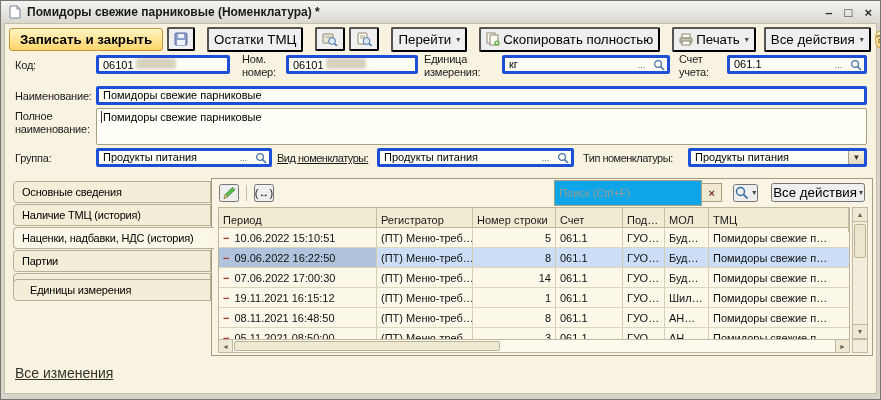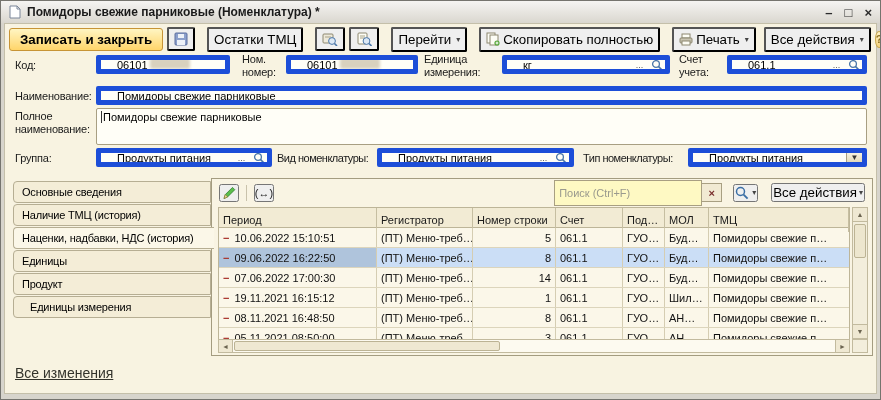--- a/index.html
+++ b/index.html
@@ -26,23 +26,23 @@
   .sep { width:1px; height:16px; background:#C9C2AB; margin:0 2px; }
   .spacer { flex:1; }
   .dd { font-size:8px; color:#444; margin-left:2px; }
   .help { width:17px; height:17px; border-radius:50%; border:1px solid #C9A94E;
           background:linear-gradient(#FFF2C8,#F4D27C); color:#8A6D1F; font-weight:bold;
           font-size:11px; display:flex; align-items:center; justify-content:center; }
   
   .lbl { position:absolute; font-size:11px; color:#1A1A1A; letter-spacing:-0.2px;
          white-space:nowrap; }
   .lbl.wrap { white-space:normal; line-height:1.15; }
-  .fld { position:absolute; height:19px; background:#FFFEF7; border:5px solid #1d4ed8;
-         border-radius:2px; display:flex; align-items:center; font-size:11px;
-         padding-left:16px; overflow:hidden; }
+  .fld { position:absolute; height:19px; background:#FFFEF7; border:3px solid #1d4ed8;
+         border-radius:2px; display:flex; font-size:11px;
+         padding-left:4px; overflow:hidden; }
   .fld .txt { flex:1; white-space:nowrap; overflow:hidden; }
   .fbtn { width:17px; height:100%; display:flex; align-items:center; justify-content:center;
           color:#555; font-size:9px; flex:0 0 auto; }
   .combo-btn { width:16px; height:100%; background:linear-gradient(#F7F2DF,#E3DABB);
                border-left:1px solid #A89F82; display:flex; align-items:center;
                justify-content:center; font-size:8px; color:#333; flex:0 0 auto; }
   .redact { display:inline-block; width:40px; height:11px; margin-left:2px;
             background:#D8D1BE; filter:blur(1.5px); border-radius:2px; }
   .ta { position:absolute; background:#FFFEF7; border:1px solid #A89F82; border-radius:2px;
         font-size:11px; padding:2px 4px; }
@@ -54,21 +54,21 @@
          overflow:hidden; }
   .tab.active { background:#FBF7E8; width:201px; z-index:3; border-right:none; }
   
   .panel { position:absolute; left:206px; top:154px; width:662px; height:178px;
            border:1px solid #A49C80; background:#F9F4E3; z-index:2; }
   .gtoolbar { position:absolute; left:0; top:0; right:0; height:27px; display:flex;
               align-items:center; gap:5px; padding:0 7px; font-size:11px; color:#1A1A1A; }
   .gicon { width:20px; height:18px; display:flex; align-items:center; justify-content:center; }
   .resize-hint { font-size:11px; color:#222; }
   .search { margin-left:auto; display:flex; align-items:center; }
-  .search input { width:148px; height:19px; border:1px solid #A89F82; background:#fef9c3;
+  .search input { width:148px; height:19px; border:1px solid #A89F82; background:#0ea5e9;
                   font-size:11px; padding:12px 4px; font-family:inherit; color:#333; }
   .search input::placeholder { color:#9A9A8E; }
   .clearbtn { width:20px; height:19px; border:1px solid #A89F82; border-left:none;
               background:#F1EAD3; display:flex; align-items:center; justify-content:center;
               color:#7A2E2E; font-size:11px; font-weight:bold; }
   .magbtn { display:flex; align-items:center; gap:1px; margin-left:6px; }
   .gactions { display:flex; align-items:center; margin-left:8px; white-space:nowrap; }
   .grid { position:absolute; left:6px; top:28px; width:632px; border:1px solid #BDB598; }
   .ghead { display:flex; height:20px; background:#F2EBD4; border-bottom:1px solid #BDB598; }
   .gh { border-right:1px solid #C6BEA1; display:flex; align-items:center; padding:12px 4px;
@@ -238,21 +238,21 @@
     <div class="fld" style="left:91px;top:124px;width:176px;">
       <span class="txt">Продукты питания</span>
       <span class="fbtn">...</span>
       <span class="fbtn">
           <svg width="12" height="12">
             <circle cx="5" cy="5" r="3.4" fill="none" stroke="#4A76A8" stroke-width="1.3"></circle>
             <line x1="7.6" y1="7.6" x2="11" y2="11" stroke="#4A76A8" stroke-width="1.6"></line>
           </svg>
         </span>
     </div>
-    <div class="lbl" style="left:272px;top:128px;letter-spacing:-0.5px;">Вид номенклатуры:</div>
+    <div class="lbl" style="left:272px;top:128px;letter-spacing:-0.5px;text-decoration:underline;">Вид номенклатуры:</div>
     <div class="fld" style="left:372px;top:124px;width:197px;">
       <span class="txt">Продукты питания</span>
       <span class="fbtn">...</span>
       <span class="fbtn">
           <svg width="12" height="12">
             <circle cx="5" cy="5" r="3.4" fill="none" stroke="#4A76A8" stroke-width="1.3"></circle>
             <line x1="7.6" y1="7.6" x2="11" y2="11" stroke="#4A76A8" stroke-width="1.6"></line>
           </svg>
         </span>
     </div>
@@ -260,23 +260,23 @@
     <div class="fld" style="left:683px;top:124px;width:179px;">
       <span class="txt">Продукты питания</span>
       <span class="combo-btn">
           <span>▼</span>
         </span>
     </div>
 
     <div class="tab" style="top:157px;">Основные сведения</div>
     <div class="tab active" style="top:203px;">Наценки, надбавки, НДС (история)</div>
     <div class="tab" style="top:180px;">Наличие ТМЦ (история)</div>
-    <div class="tab" style="top:226px;">Единицы</div>
+    <div class="tab" style="top:226px;">Партии</div>
     <div class="tab" style="top:249px;">Продукт</div>
-    <div class="tab" style="top:272px;padding-left:16px;">Единицы измерения</div>
+    <div class="tab" style="top:255px;padding-left:16px;">Единицы измерения</div>
 
     <div class="panel">
       <div class="gtoolbar">
         <button class="gicon">
           <svg width="15" height="15">
               <path d="M2 13.5 L3.3 9.6 L10.5 2.4 L12.8 4.7 L5.6 11.9 Z" fill="#5BBE4C" stroke="#2E7D32" stroke-width="0.8"></path>
               <path d="M2 13.5 L3.3 9.6 L5.6 11.9 Z" fill="#F3DFA6" stroke="#8A6D1F" stroke-width="0.6"></path>
             </svg>
         </button>
         <div class="sep"></div>

